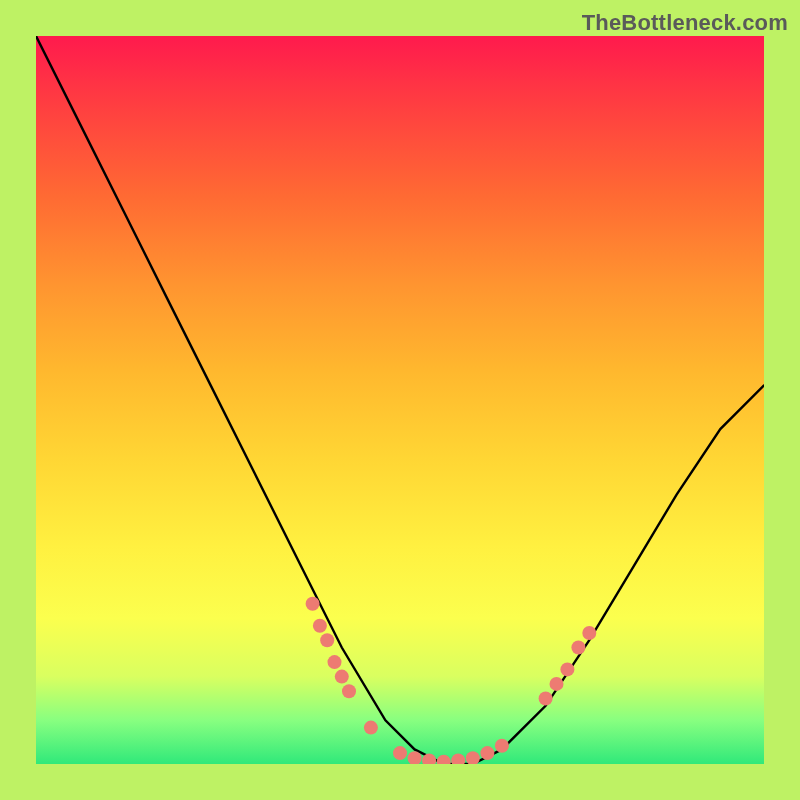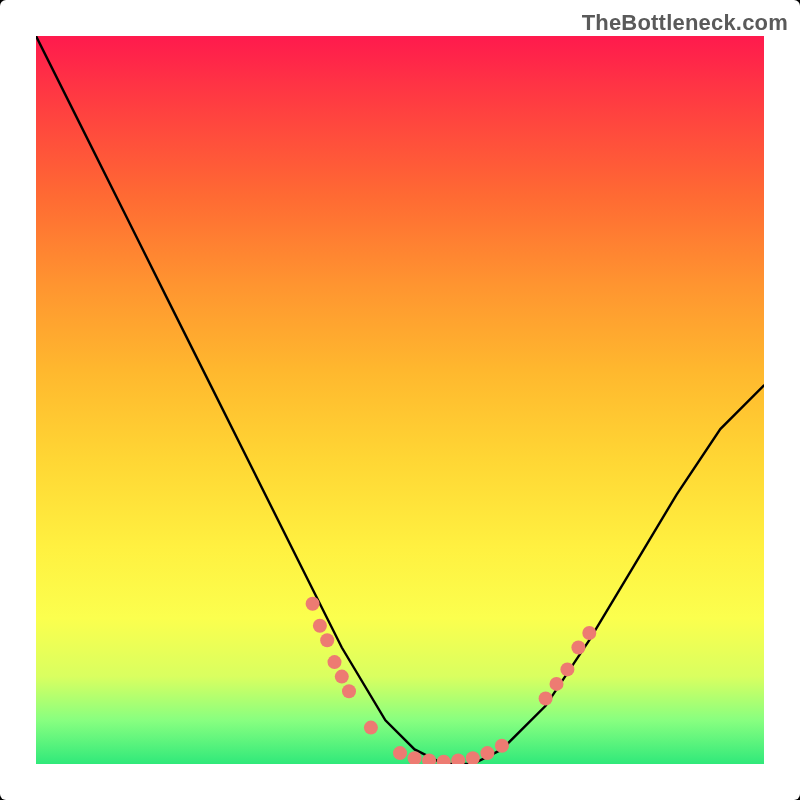--- a/index.html
+++ b/index.html
@@ -9,22 +9,21 @@
     height: 800px;
     background: #000;
     overflow: hidden;
   }
   .frame {
     position: absolute;
     left: 0;
     top: 0;
     width: 800px;
     height: 800px;
-    background: #ffffff;
-    border-radius: 6px;
+    background: #bef264;
   }
   .plot {
     position: absolute;
     left: 36px;
     top: 36px;
     width: 728px;
     height: 728px;
     background: linear-gradient(to bottom,
       #ff1a4d 0%,
       #ff4040 10%,

